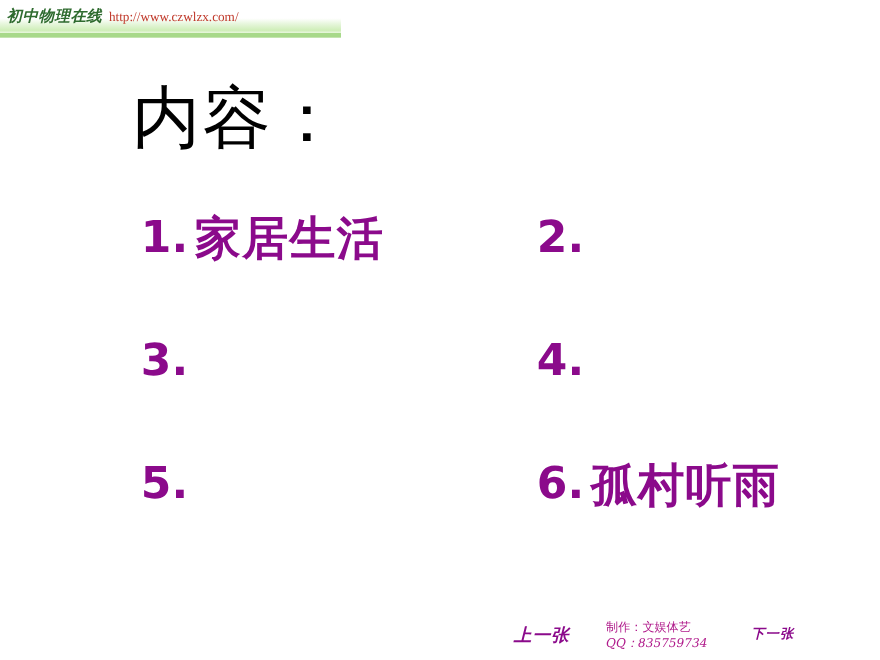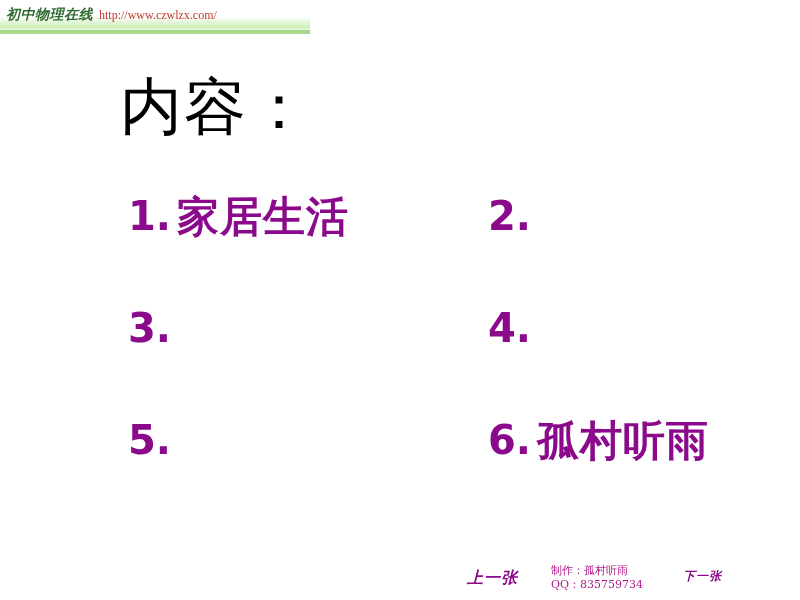--- a/index.html
+++ b/index.html
@@ -149,20 +149,21 @@
   }
   .credit-line {
     font-family: "DejaVu Serif", serif;
     font-size: 11px;
     line-height: 14px;
     color: #b01a8b;
     white-space: nowrap;
   }
   .credit-line.qq {
     color: #b01a8b;
+    font-style: italic;
   }
 </style>
 </head>
 <body>
 
 <div class="banner">
   <div class="banner-inner">
     <span class="banner-title">初中物理在线</span>
     <span class="banner-url">http://www.czwlzx.com/</span>
   </div>
@@ -197,17 +198,17 @@
   <div class="item">
     <span class="item-num">6.</span>
     <span class="item-text">孤村听雨</span>
   </div>
 
 </div>
 
 <div class="footer">
   <div class="nav-prev">上一张</div>
   <div class="credit">
-    <div class="credit-line">制作：孤村听雨</div>
+    <div class="credit-line">制作：文娱体艺</div>
     <div class="credit-line qq">QQ：835759734</div>
   </div>
   <div class="nav-next">下一张</div>
 </div>
 
 </body></html>

